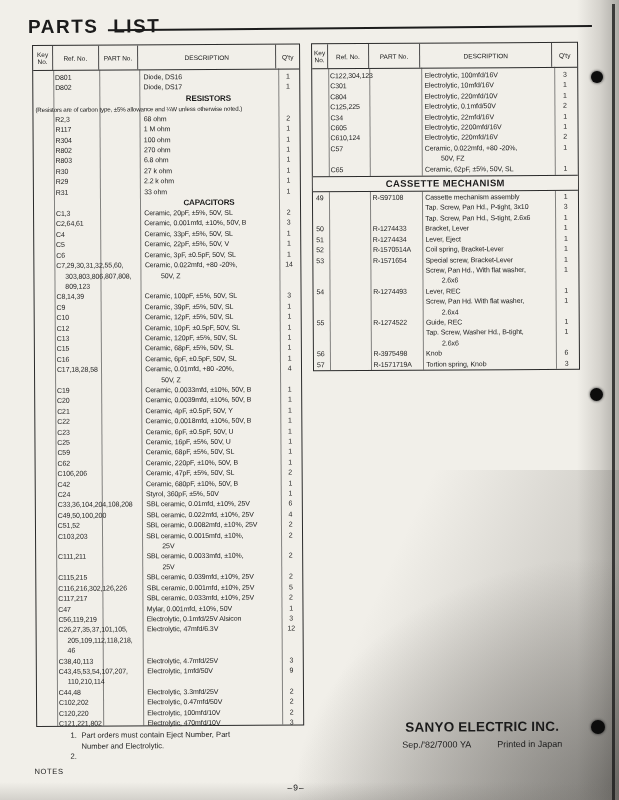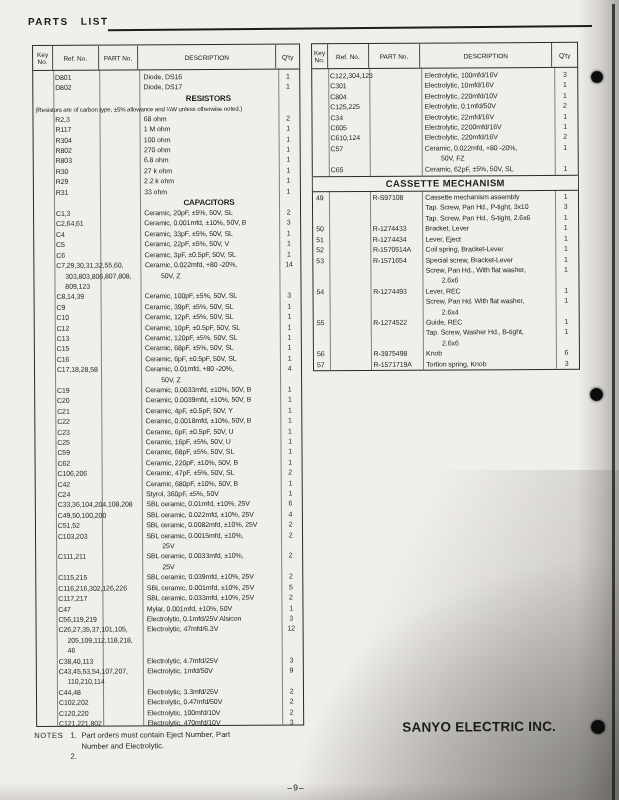--- a/index.html
+++ b/index.html
@@ -16,21 +16,21 @@
   .shade-bottom{left:0;bottom:0;width:100%;height:18px;
     background:linear-gradient(0deg, rgba(120,117,112,.25), rgba(120,117,112,0));}
   .edge{position:absolute;left:612px;top:4px;width:3px;height:796px;background:rgba(28,28,28,.8);z-index:3;}
   .dot{position:absolute;background:#0c0c0c;border-radius:50%;z-index:3;box-shadow:0 0 2px 1px rgba(30,30,30,.45);}
   .dot1{left:591px;top:71px;width:12px;height:12px;}
   .dot2{left:590px;top:388px;width:13px;height:13px;}
   .dot3{left:591px;top:720px;width:14px;height:14px;}
 
   .content{position:absolute;inset:0;z-index:2;transform:rotate(-0.35deg);transform-origin:40px 40px;}
 
-  .title{position:absolute;left:28px;top:16px;font-size:10px;font-weight:bold;
+  .title{position:absolute;left:28px;top:16px;font-size:19px;font-weight:bold;
          letter-spacing:1.5px;word-spacing:8px;}
   .title-rule{position:absolute;left:108px;top:29px;width:484px;height:2px;background:#1c1c1c;
          transform:rotate(-0.15deg);}
 
   .ptable{position:absolute;border:1.5px solid #2b2b2b;box-sizing:border-box;}
   .lt{left:32px;top:45px;width:268px;height:682px;}
   .rt{left:311px;top:45px;width:267px;height:328px;}
   .thead{display:flex;height:24px;border-bottom:1.2px solid #2b2b2b;font-size:6.5px;}
   .hc{border-right:1px solid #4a4a4a;display:flex;align-items:center;justify-content:center;
       text-align:center;white-space:pre-line;box-sizing:border-box;}
@@ -54,21 +54,21 @@
   .rt .qty{width:25px;text-align:center}
   .ln.cont{padding-left:9px}
   .desc .ln.cont{padding-left:16px}
   .sec{font-weight:bold;text-align:center;}
   .lt .sec{font-size:8px;line-height:11px;padding-left:82px;width:186px;}
   .rt .sec{font-size:9.5px;line-height:14px;letter-spacing:.4px;border-top:1.2px solid #2b2b2b;
            border-bottom:1.2px solid #2b2b2b;background:#f1efe9;margin:1px 0;}
   .noterow{font-size:6.2px;line-height:10px;white-space:nowrap;padding-left:2px;letter-spacing:-0.15px;}
 
   .notes{position:absolute;left:30px;top:731px;width:300px;font-size:7.6px;line-height:10.6px;display:flex;}
-  .notes-label{letter-spacing:.6px;margin-right:7px;}
+  .notes-label{letter-spacing:.6px;margin-right:7px;margin-top:36px;}
   .note-item{display:flex;}
   .note-num{width:11px;}
   .pageno{position:absolute;left:283px;top:784px;font-size:8.5px;letter-spacing:1px;}
 
   .publisher{position:absolute;left:398px;top:722px;text-align:center;}
   .pub-name{font-size:13.5px;font-weight:bold;letter-spacing:.2px;}
   .pub-addr{font-size:9px;line-height:11.5px;margin-top:5px;}
   .pub-line{white-space:nowrap;}
   .pub-line3{display:flex;gap:26px;white-space:nowrap;}
 </style>
@@ -981,16 +981,20 @@
             </div>
           </div>
         </div>
     </div>
 
     <div class="pageno">–9–</div>
 
     <div class="publisher">
       <div class="pub-name">SANYO ELECTRIC INC.</div>
       <div class="pub-addr">
+        <div class="pub-line3">
+          <span>Sep./'82/7000 YA</span>
+          <span>Printed in Japan</span>
+        </div>
       </div>
     </div>
   </div>
 </div>
 
 </body></html>

